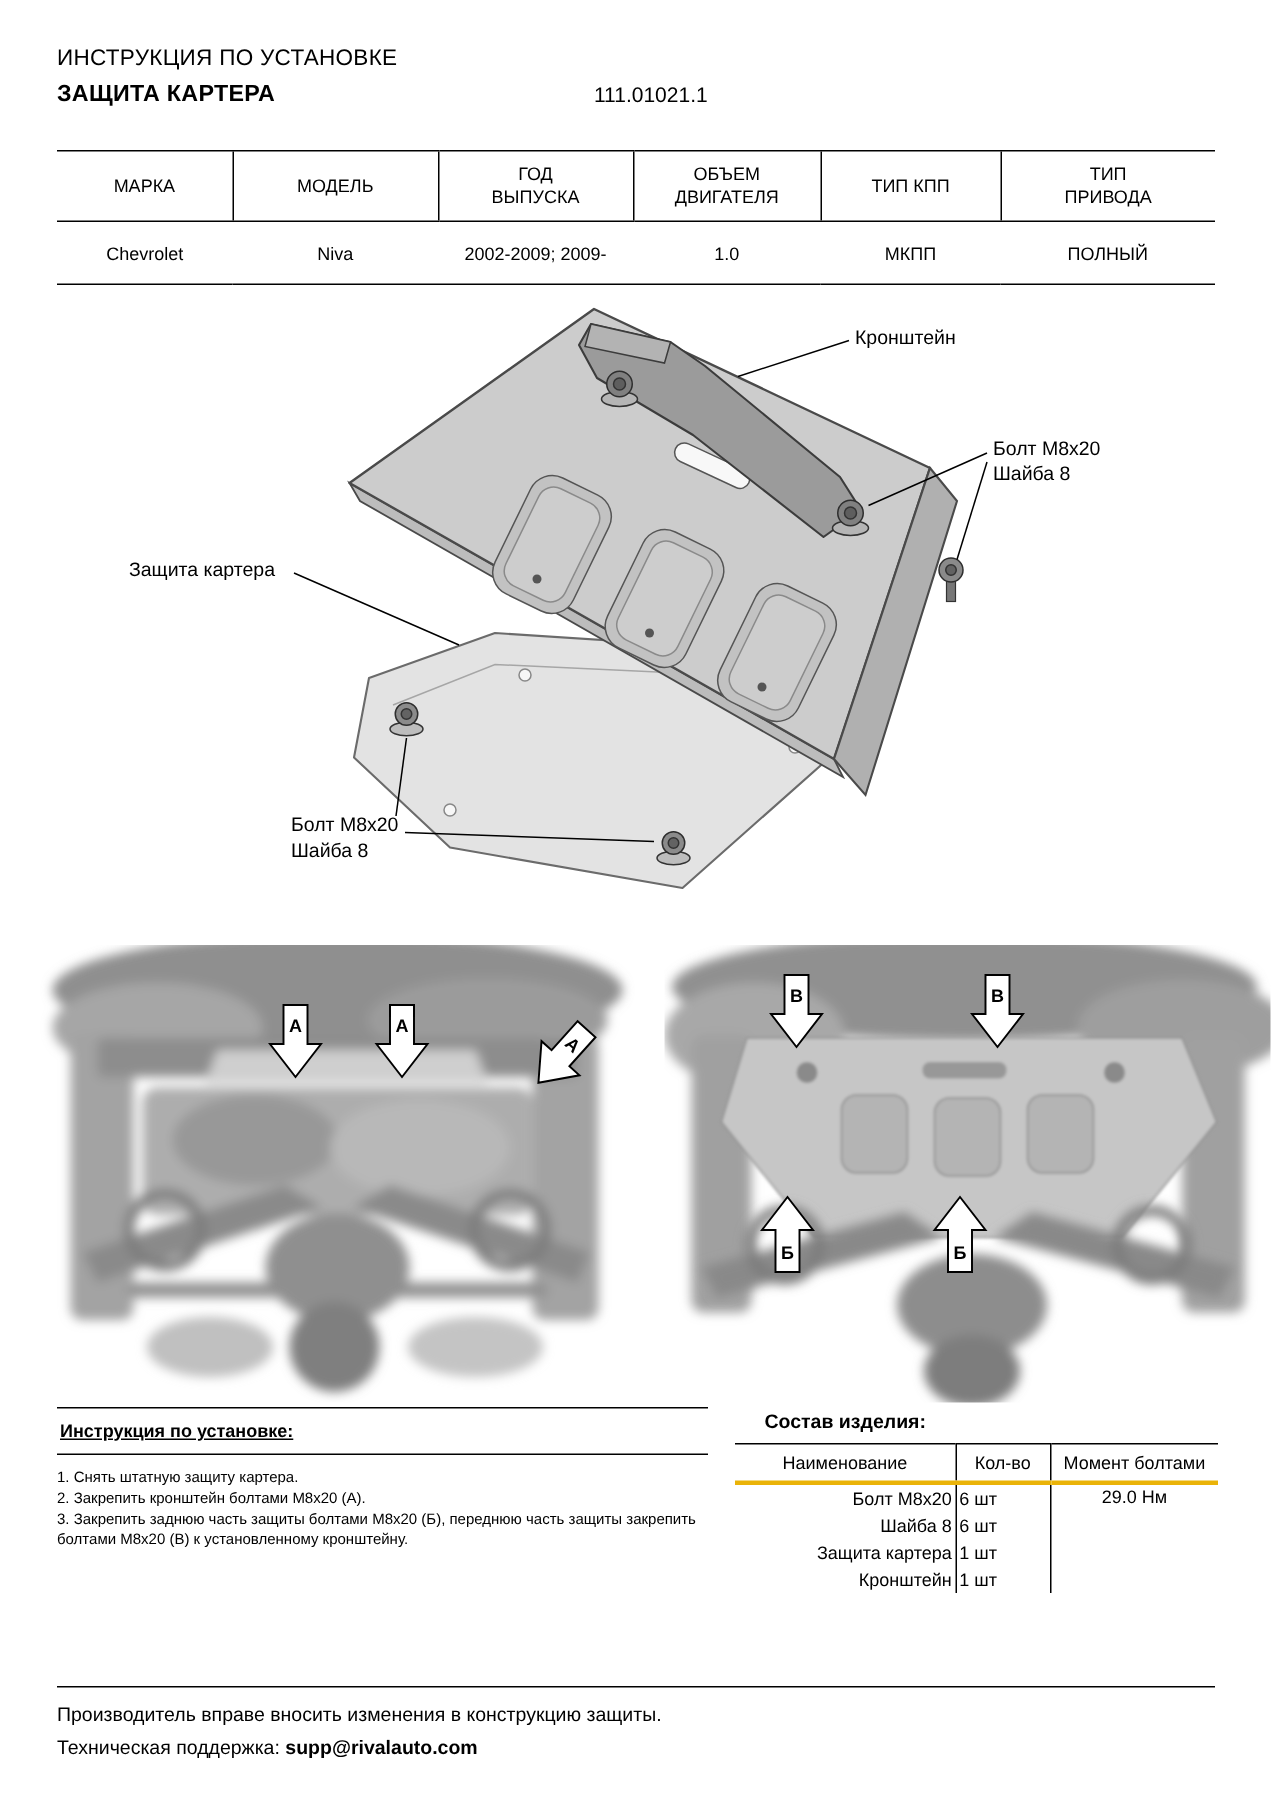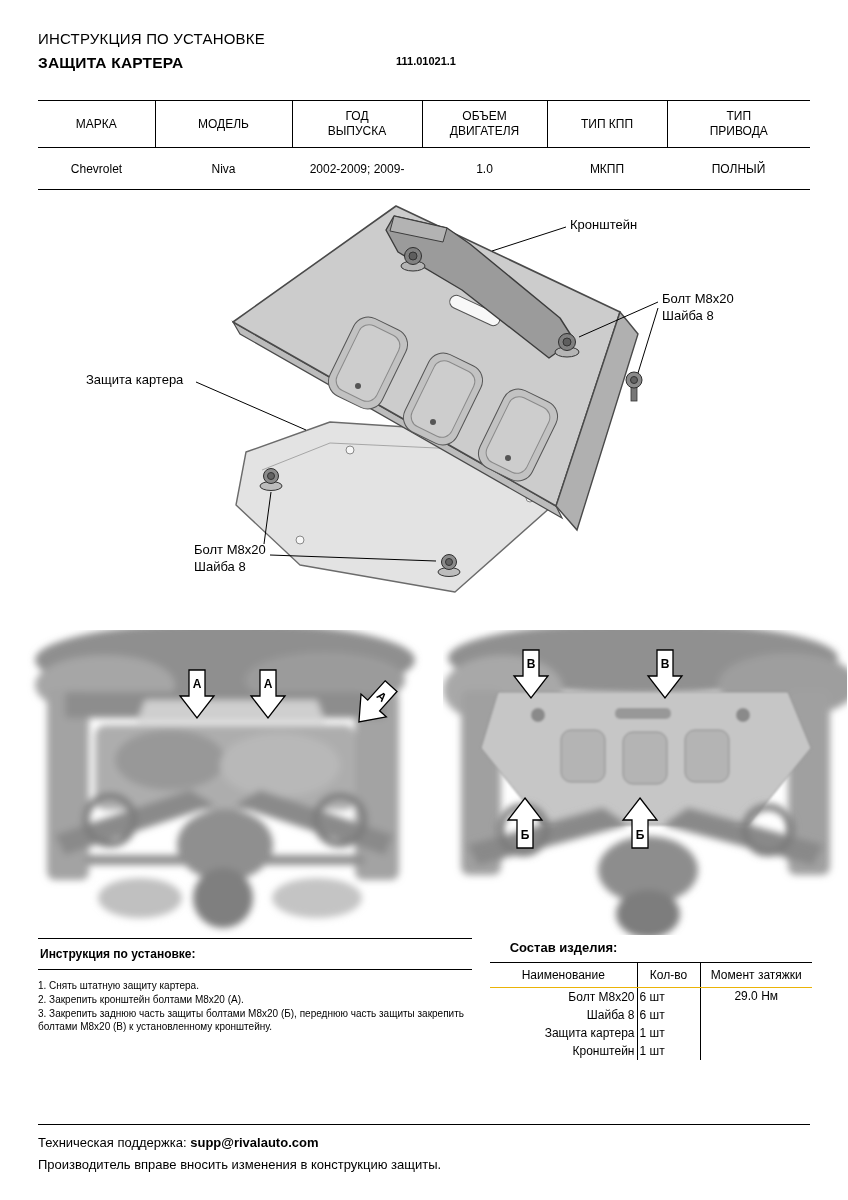--- a/index.html
+++ b/index.html
@@ -5,21 +5,21 @@
   html,body { margin:0; padding:0; background:#fff; }
   .page {
     position:relative; width:848px; height:1200px; background:#ffffff;
     font-family:"Liberation Sans", sans-serif; color:#000; overflow:hidden;
   }
 
   
   .doc-header { position:absolute; left:38px; top:30px; }
   .title1 { font-size:15px; letter-spacing:.2px; }
   .title2 { font-size:15.5px; font-weight:bold; margin-top:7px; letter-spacing:.2px; }
-  .part-number { position:absolute; left:396px; top:55px; font-size:11px; font-weight:bold; }
+  .part-number { position:absolute; left:396px; top:55px; font-size:14px; font-weight:normal; }
 
   
   .spec-table { position:absolute; left:38px; top:100px; width:772px; border-collapse:collapse; table-layout:fixed; }
   .spec-table th {
     font-weight:normal; font-size:12px; text-align:center; vertical-align:middle;
     height:42px; border-top:1px solid #000; border-bottom:1px solid #000; padding:2px 6px;
     white-space:pre-line; line-height:15px;
   }
   .spec-table th + th { border-left:1px solid #000; }
   .spec-table td { font-size:12px; text-align:center; height:39px; border-bottom:1px solid #000; }
@@ -34,29 +34,29 @@
   .lbl-bolt-bottom { left:194px; top:341px; }
 
   
   .photo { position:absolute; top:630px; }
   .photo-left { left:25px; width:398px; height:305px; }
   .photo-right { left:443px; width:404px; height:305px; }
   .arrow-letter { font-size:12px; font-weight:bold; fill:#000; }
 
   
   .instructions-block { position:absolute; left:38px; top:938px; width:434px; }
-  .instructions-title { font-size:12px; font-weight:bold; border-top:1px solid #000; border-bottom:1px solid #000; padding:8px 2px; }
+  .instructions-title { font-size:12px; font-weight:bold; border-top:1px solid #000; border-bottom:1px solid #000; padding:8px 2px;text-decoration:underline; }
   .steps { font-size:10px; line-height:13px; padding-top:9px; }
   .step { margin:0 0 1px 0; }
 
   
   .parts-block { position:absolute; left:490px; top:940px; width:322px; }
   .parts-title { font-size:13px; font-weight:bold; width:147px; text-align:center; padding-bottom:7px; }
   .parts-table { width:322px; border-collapse:collapse; border-top:1px solid #000; table-layout:fixed; }
-  .parts-table th { font-weight:normal; font-size:12px; text-align:center; padding:5px 2px; border-bottom:1px solid #eab308; }
+  .parts-table th { font-weight:normal; font-size:12px; text-align:center; padding:5px 2px; border-bottom:3px solid #eab308; }
   .parts-table th + th, .parts-table td + td { border-left:1px solid #000; }
   .parts-table td { font-size:12px; padding:1px 2px; height:16px; }
   .cell-name  { text-align:right; padding-right:12px; }
   .cell-qty   { text-align:left; }
   .cell-torque{ text-align:center; vertical-align:top; padding-top:3px; }
 
   
   .doc-footer { position:absolute; left:38px; top:1124px; width:772px; border-top:1px solid #000; padding-top:10px; font-size:13px; }
   .footer-line { margin-bottom:7px; }
   .email { font-weight:bold; }
@@ -311,21 +311,21 @@
     <table class="parts-table">
       <colgroup>
         <col style="width:147px">
           <col style="width:63px">
           <col style="width:112px">
       </colgroup>
       <thead>
         <tr>
           <th>Наименование</th>
           <th>Кол-во</th>
-          <th>Момент затяжки</th>
+          <th>Момент болтами</th>
         </tr>
       </thead>
       <tbody>
         <tr>
           <td class="cell-name">Болт М8х20</td>
           <td class="cell-qty">6 шт</td>
           <td class="cell-torque" rowspan="4">29.0 Нм</td>
         </tr>
         <tr>
           <td class="cell-name">Шайба 8</td>
@@ -337,20 +337,20 @@
         </tr>
         <tr>
           <td class="cell-name">Кронштейн</td>
           <td class="cell-qty">1 шт</td>
         </tr>
       </tbody>
     </table>
   </div>
 
   <div class="doc-footer">
+    <div class="footer-line">Производитель вправе вносить изменения в конструкцию защиты.</div>
     <div class="footer-line">
       <span>Техническая поддержка:</span>
       <span class="email">supp@rivalauto.com</span>
     </div>
-    <div class="footer-line">Производитель вправе вносить изменения в конструкцию защиты.</div>
   </div>
 
 </div>
 
 </body></html>

